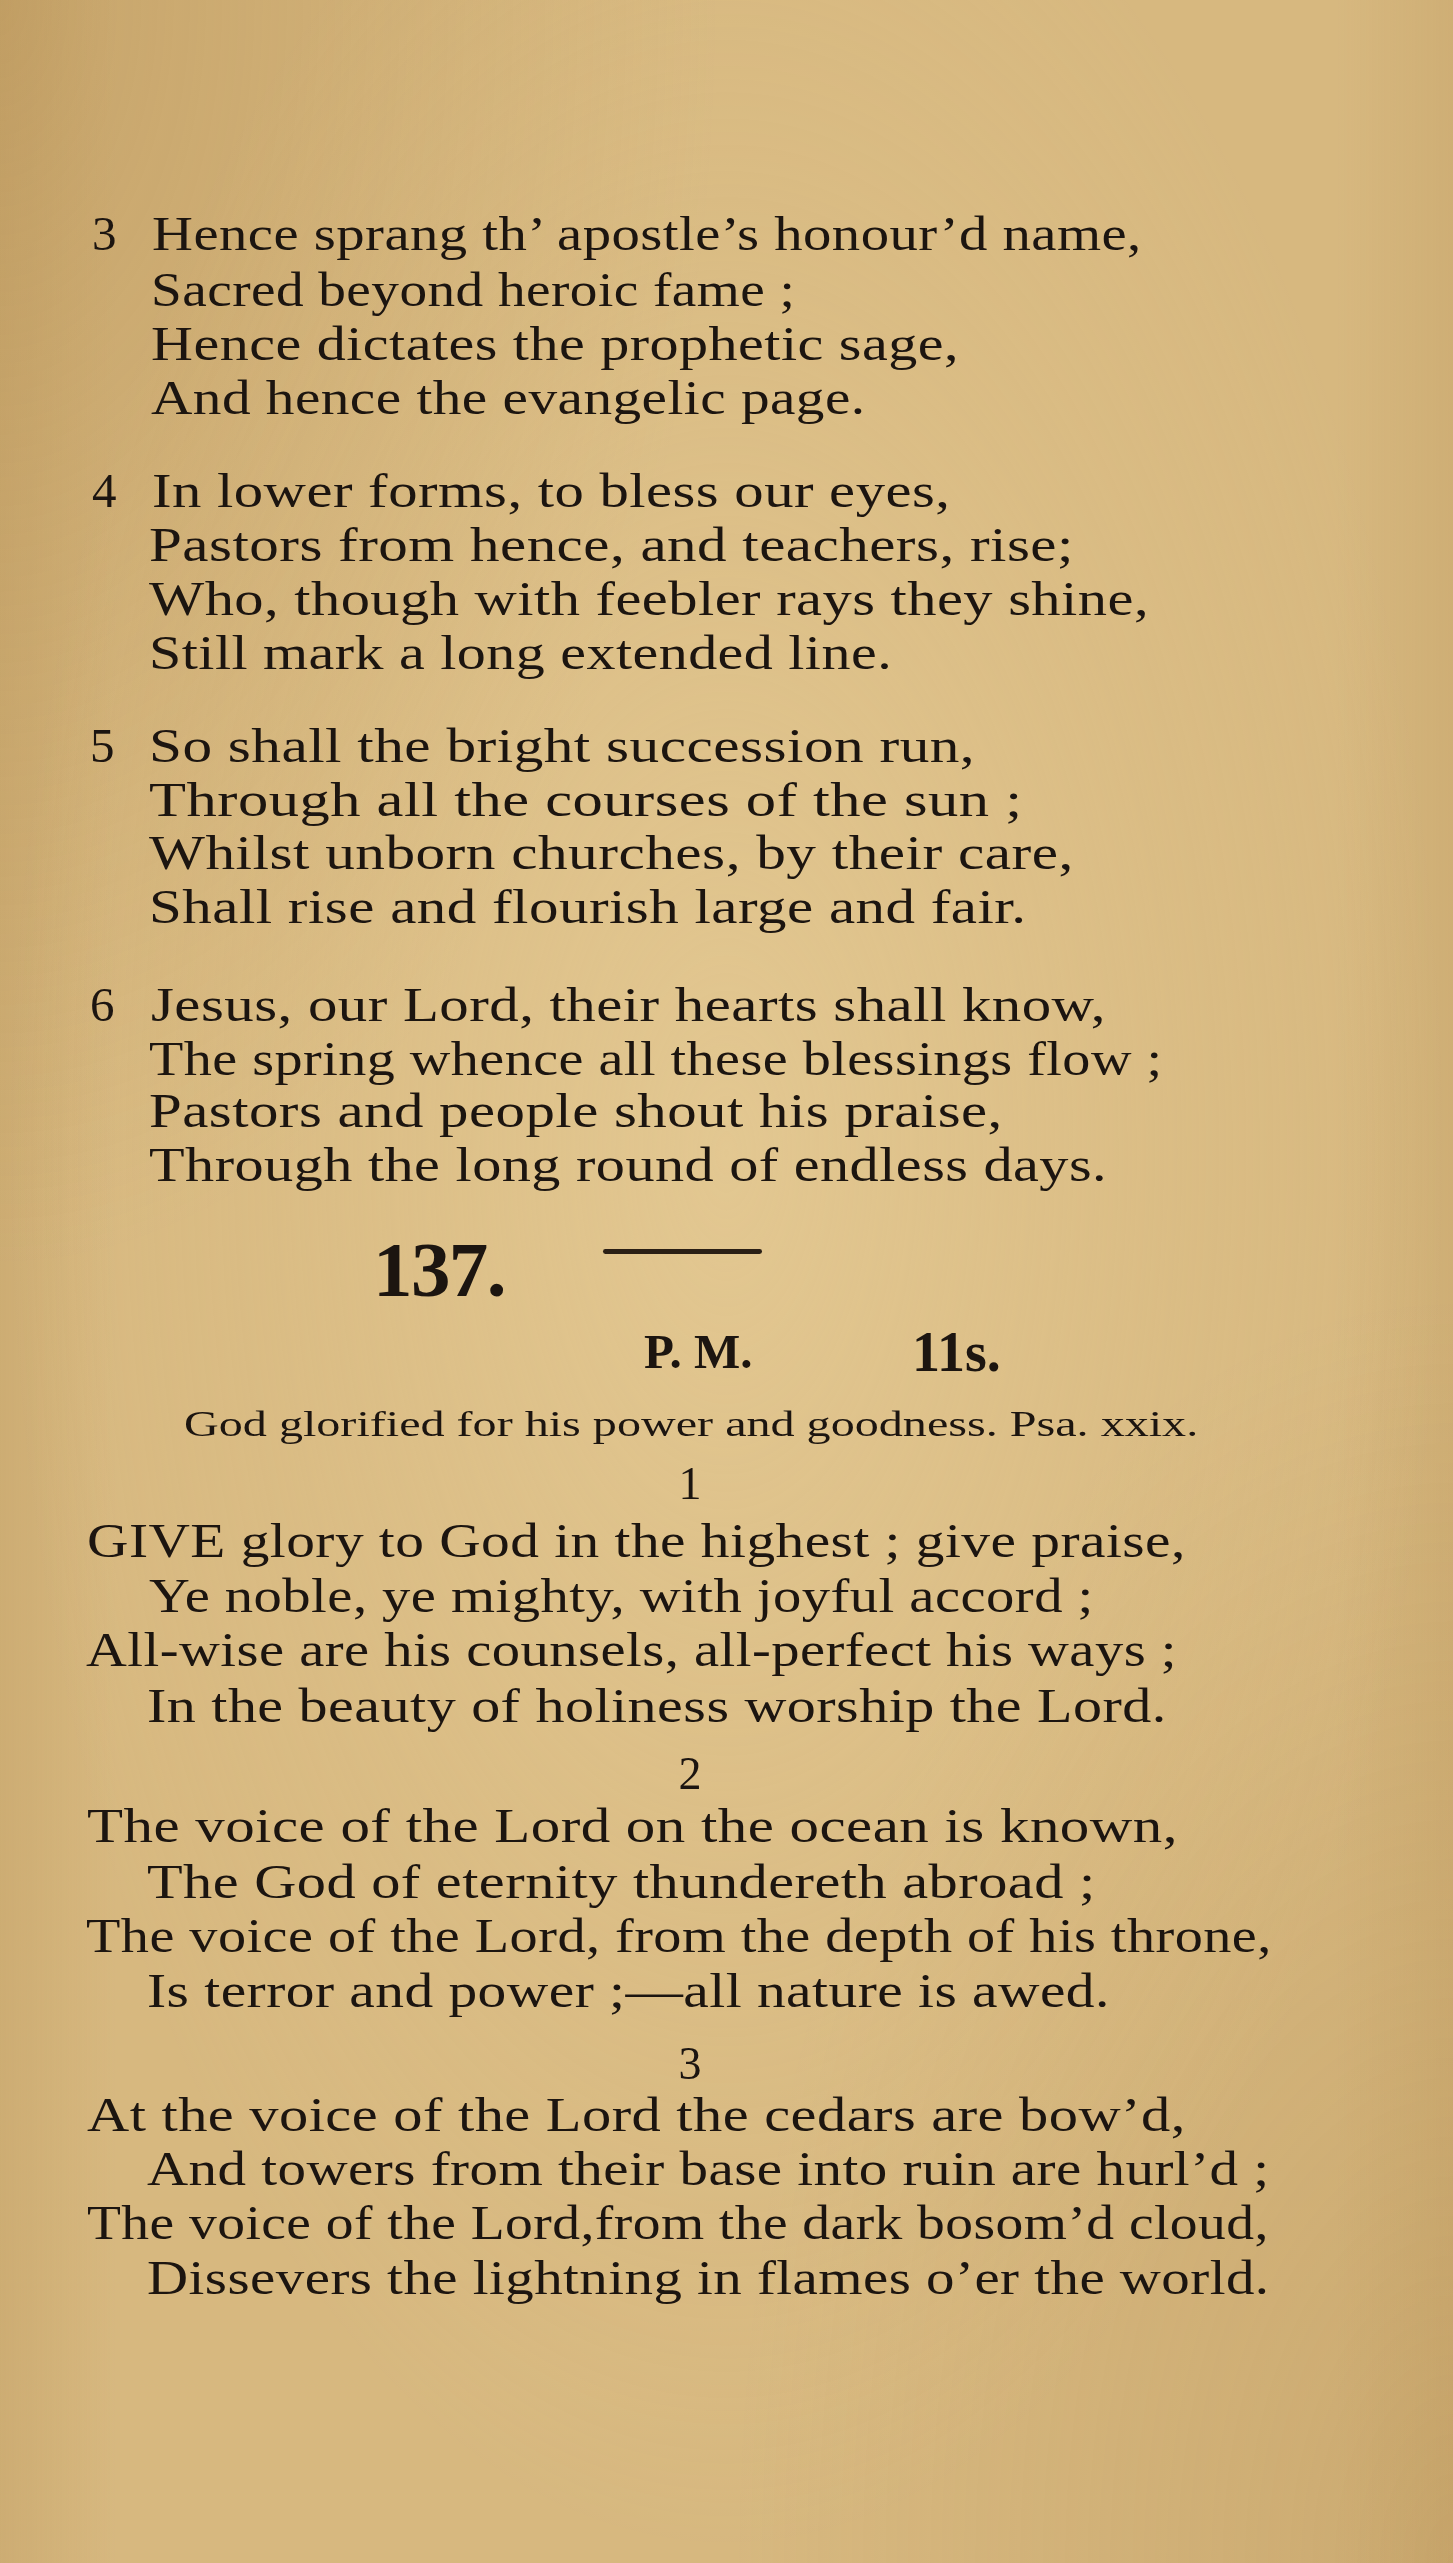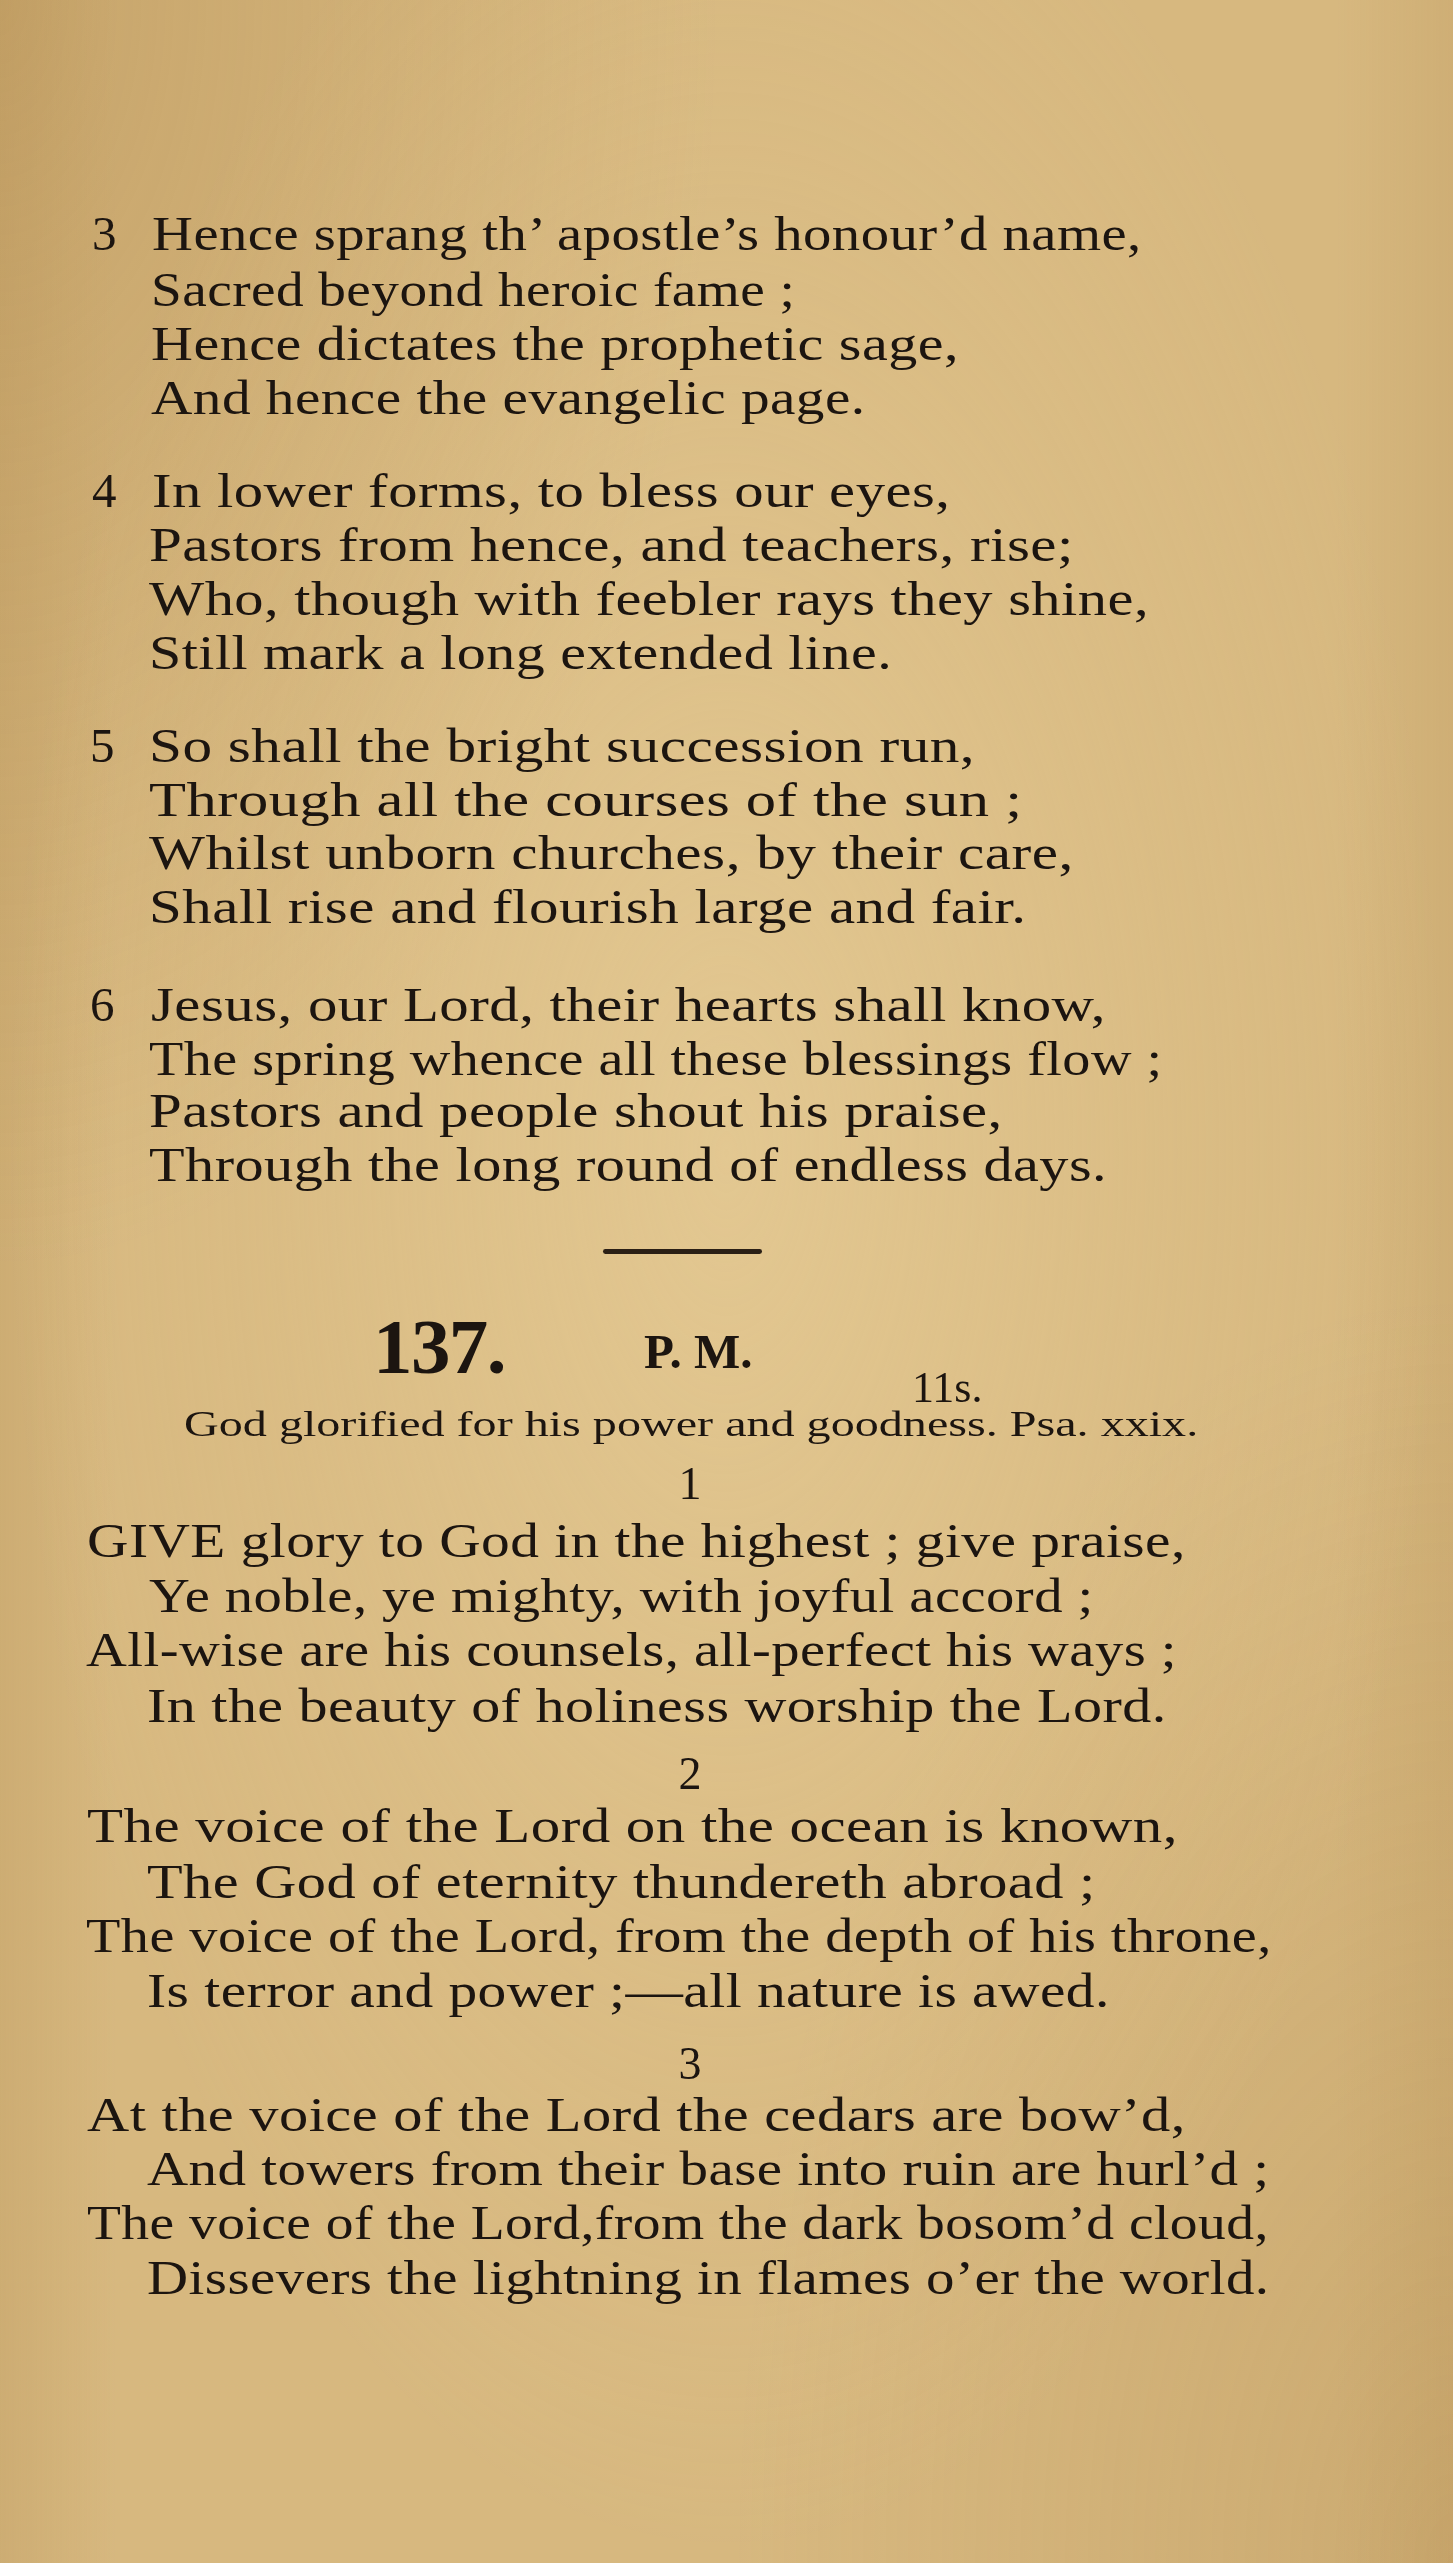--- a/index.html
+++ b/index.html
@@ -42,42 +42,41 @@
       left: 603px;
       top: 1249px;
       width: 159px;
       height: 4.8px;
       background: #2a1f15;
       border-radius: 2.4px;
     }
     .hymn-num {
       position: absolute;
       left: 373px;
-      top: 1307px;
+      top: 1230px;
       font-size: 79px;
       font-weight: bold;
       line-height: 1;
       letter-spacing: -1.6px;
     }
     .meter {
       position: absolute;
       left: 644px;
       top: 1327px;
       font-size: 49px;
       font-weight: bold;
       line-height: 1;
     }
     .syllables {
       position: absolute;
       left: 912px;
       top: 1324px;
-      font-size: 44px;
-      font-weight: normal;
+      font-size: 56px;
+      font-weight: bold;
       line-height: 1;
-      margin-top: 42px;
     }
     .subtitle {
       position: absolute;
       left: 184px;
       top: 1407px;
       font-size: 35px;
       line-height: 1;
       white-space: nowrap;
       transform-origin: 0 50%;
     }

